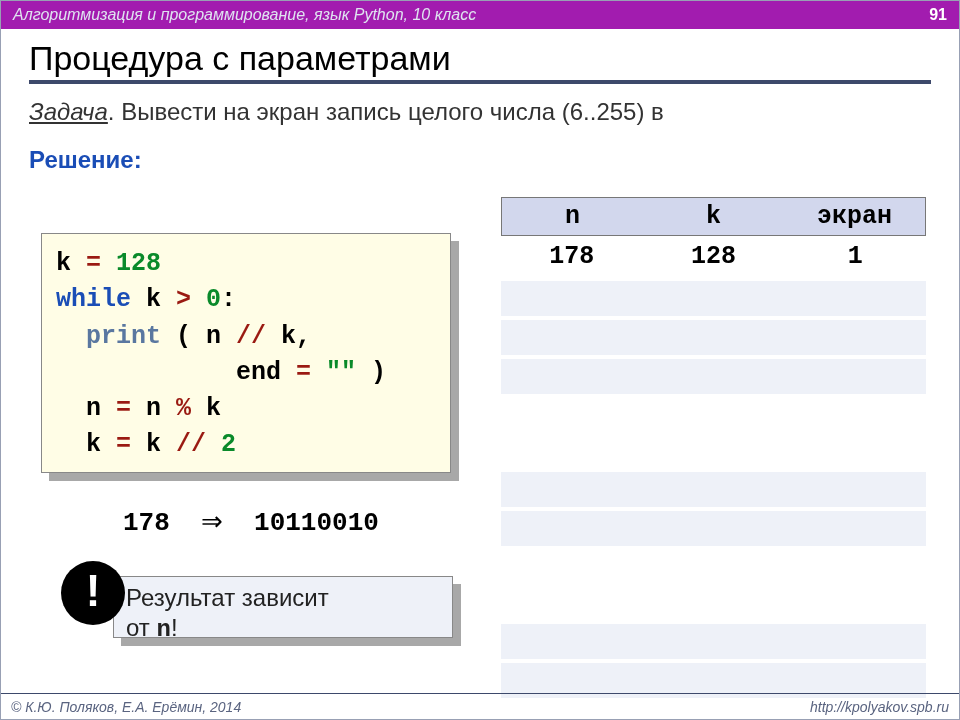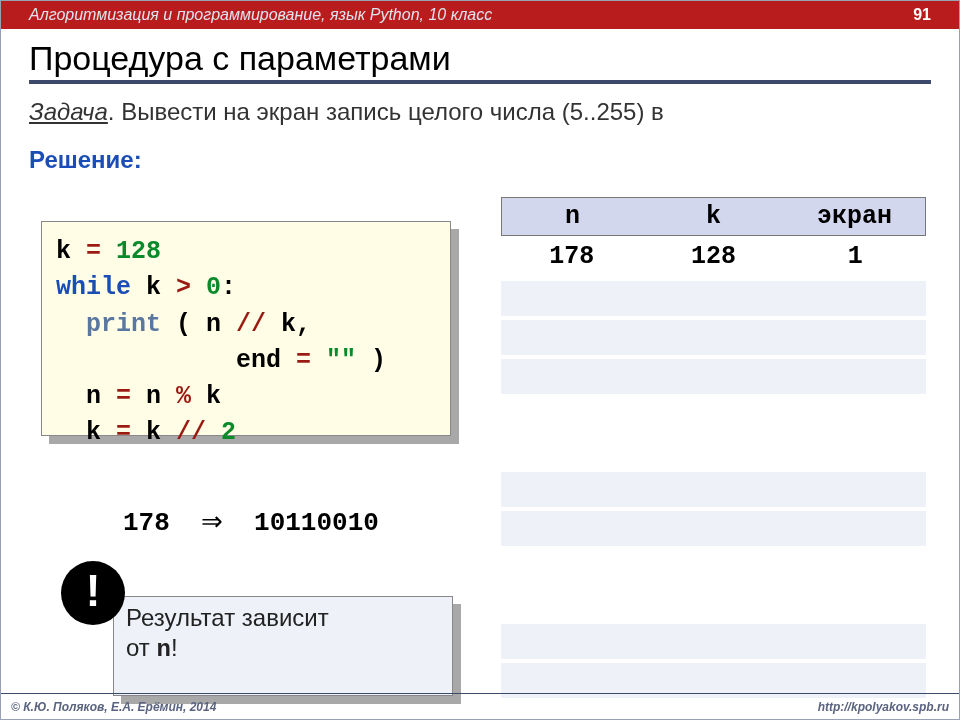--- a/index.html
+++ b/index.html
@@ -1,64 +1,64 @@
 <!DOCTYPE html>
 <html><head>
 <meta charset="utf-8">
 <style>
   * { margin: 0; padding: 0; box-sizing: border-box; }
   html, body { width: 960px; height: 720px; font-family: Arial, Helvetica, sans-serif; background: #fff; overflow: hidden; }
   .slide { position: relative; width: 960px; height: 720px; border: 1px solid #98a0b4; }
-  .topbar { height: 28px; background: #b91c1c; color: #dfe3f0; font-style: italic; font-size: 16px; line-height: 28px; padding: 0 28px; display: flex; justify-content: space-between; }
+  .topbar { height: 28px; background: #a21caf; color: #dfe3f0; font-style: italic; font-size: 16px; line-height: 28px; padding: 0 12px; display: flex; justify-content: space-between; }
   .topbar .pn { font-weight: bold; font-style: normal; color: #fff; }
   .content { padding: 10px 28px 0 28px; }
   .title { font-size: 34px; font-weight: normal; color: #000; padding-bottom: 2px; border-bottom: 4px solid #3d496b; }
   .task { margin-top: 12px; font-size: 24px; color: #333; line-height: 1.35; }
   .task .lead { font-style: italic; text-decoration: underline; }
   .task-line2 { padding-left: 40px; }
   .solve { margin-top: 18px; font-size: 24px; font-weight: bold; color: #1a4db6; }
-  .codebox { position: absolute; left: 40px; top: 220px; width: 410px; height: 215px; }
+  .codebox { position: absolute; left: 40px; top: 232px; width: 410px; height: 240px; }
   .code-shadow { position: absolute; left: 8px; top: 8px; width: 100%; height: 100%; background: #a8a8a8; }
   .code-face  { position: absolute; left: 0; top: 0; width: 100%; height: 100%; background: #fffde6; border: 1.5px solid #888; padding: 12px 14px; font-family: "Courier New", monospace; font-size: 25px; font-weight: bold; color: #000; line-height: 1.45; white-space: pre; }
   .kw  { color: #1a4db6; }
   .fn  { color: #5a77a0; }
   .num { color: #0a8a2a; }
   .op  { color: #9a1a12; }
   .example { position: absolute; left: 122px; top: 505px; font-family: "Courier New", monospace; font-size: 26px; font-weight: bold; color: #000; text-align: right; }
   .example .arrow { font-family: Arial; font-weight: normal; }
-  .notebox { position: absolute; left: 112px; top: 595px; width: 340px; height: 100px; }
+  .notebox { position: absolute; left: 112px; top: 575px; width: 340px; height: 62px; }
   .note-shadow { position: absolute; left: 8px; top: 8px; width: 100%; height: 100%; background: #a8a8a8; }
   .note-face { position: absolute; left: 0; top: 0; width: 100%; height: 100%; background: #eef1f8; border: 1.5px solid #888; padding: 6px 12px; font-size: 24px; color: #222; line-height: 1.25; }
   .note-face .mono { font-family: "Courier New", monospace; font-weight: bold; }
   .badge { position: absolute; left: 60px; top: 560px; width: 64px; height: 64px; border-radius: 50%; background: #000; color: #fff; font-size: 44px; font-weight: bold; text-align: center; line-height: 60px; z-index: 5; }
   .tracecol { position: absolute; left: 500px; top: 196px; width: 425px; }
   .trace-head { display: flex; background: #d2d7ed; border: 1px solid #777; font-family: "Courier New", monospace; font-size: 25px; font-weight: bold; }
   .trace-head > div { flex: 1; text-align: center; padding: 4px 0; }
   .trace-row0 { display: flex; font-family: "Courier New", monospace; font-size: 25px; font-weight: bold; }
   .trace-row0 > div { flex: 1; text-align: center; padding: 6px 0; }
   .trace-blank { height: 35px; background: #eef1f8; margin-bottom: 4px; }
   .tb-group1 { margin-top: 4px; }
   .tb-group2 { margin-top: 78px; }
   .tb-group3 { margin-top: 78px; }
-  .footer { position: absolute; left: 0; bottom: 0; width: 100%; height: 26px; border-top: 1px solid #3d496b; font-style: italic; color: #5a6480; font-size: 12px; display: flex; justify-content: space-between; align-items: center; padding: 0 10px; font-weight: bold; }
+  .footer { position: absolute; left: 0; bottom: 0; width: 100%; height: 26px; border-top: 1px solid #3d496b; font-style: italic; color: #5a6480; font-size: 14px; display: flex; justify-content: space-between; align-items: center; padding: 0 10px; }
 </style>
 </head>
 <body>
 
 <div class="slide">
 
   <div class="topbar">
     <span>Алгоритмизация и программирование, язык Python, 10 класс</span>
     <span class="pn">91</span>
   </div>
 
   <div class="content">
     <div class="title">Процедура с параметрами</div>
     <div class="task">
-      <span class="lead">Задача</span><span>. Вывести на экран запись целого числа (5..255) в</span>
+      <span class="lead">Задача</span><span>. Вывести на экран запись целого числа (6..255) в</span>
     </div>
     <div class="solve">Решение:</div>
   </div>
 
   <div class="codebox">
     <div class="code-shadow"></div>
     <div class="code-face"><span>k</span> <span class="op">=</span> <span class="num">128</span>
 <span class="kw">while</span><span> k</span> <span class="op">&gt;</span> <span class="num">0</span><span>:</span>
   <span class="fn">print</span><span> ( n</span> <span class="op">//</span><span> k,</span>
             <span>end</span> <span class="op">=</span> <span class="num">""</span><span> )</span>

